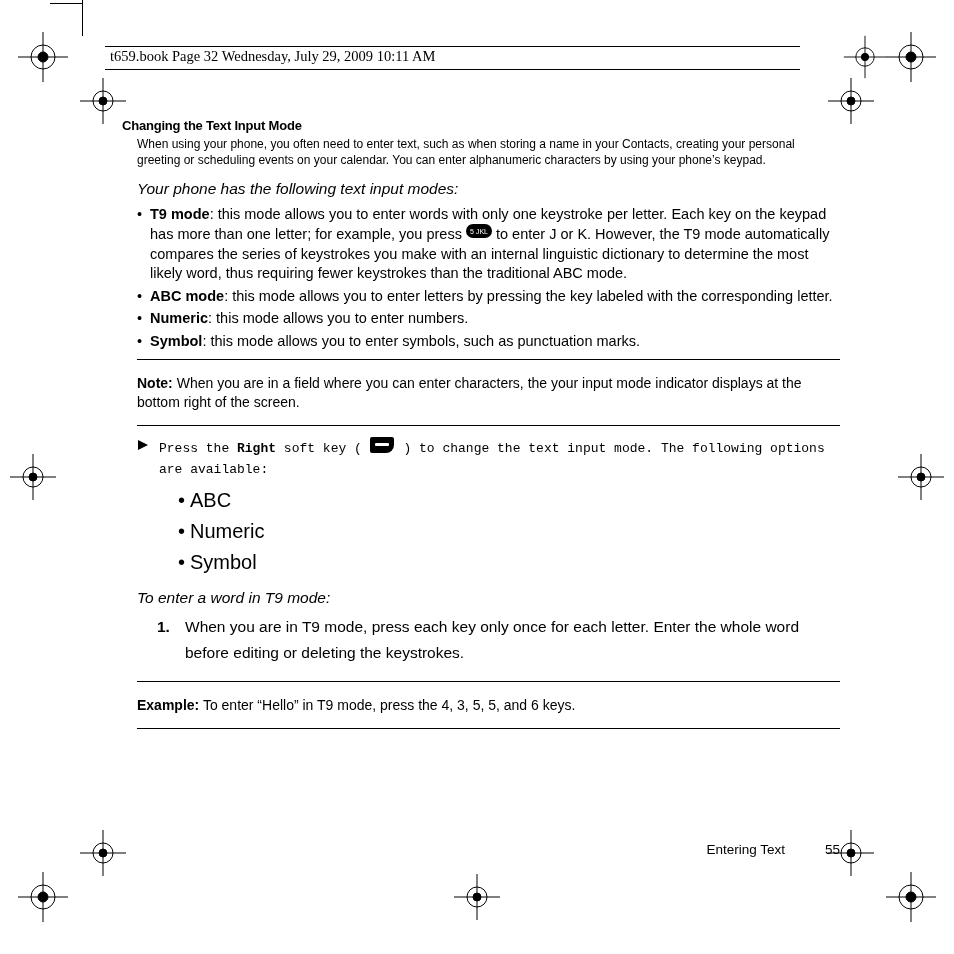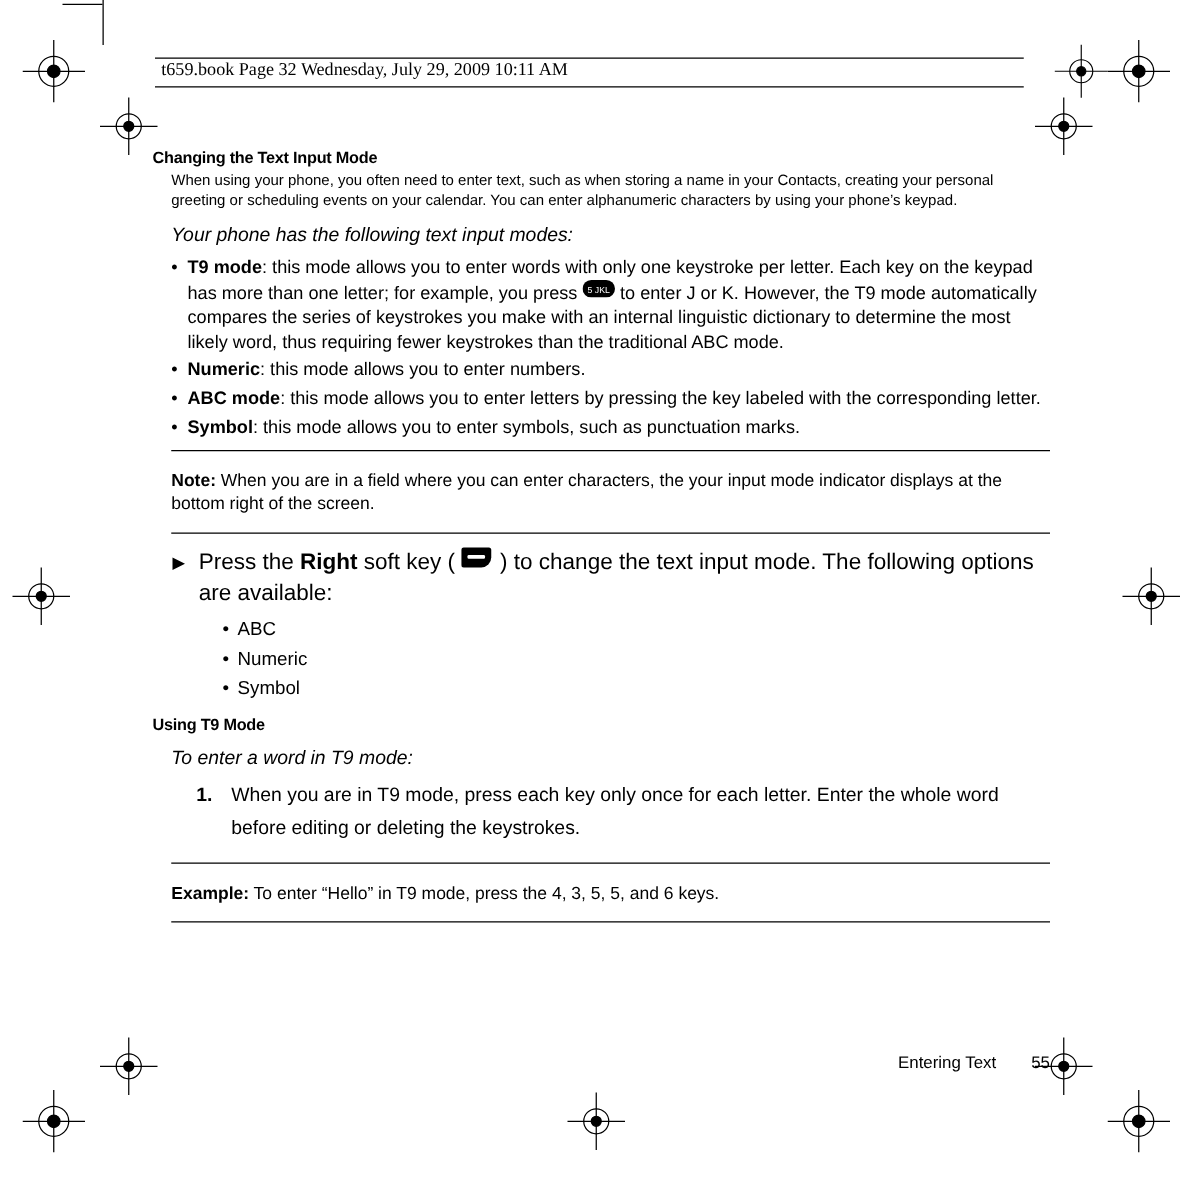--- a/index.html
+++ b/index.html
@@ -24,21 +24,21 @@
     width: 50px;
     height: 50px;
   }
   .regmark svg { width: 50px; height: 50px; display:block; }
   .cropline-v, .cropline-h { position:absolute; background:#000; }
 
   
   .header-bar {
     position: absolute;
     top: 46px;
-    left: 124px;
+    left: 105px;
     right: 36px;
     height: 24px;
   }
   .header-line {
     position: absolute;
     top: 0px;
     left: 0;
     width: 695px;
     height: 0;
     border-top: 1px solid #000;
@@ -112,45 +112,46 @@
     border-top: 1px solid #000;
     margin: 8px 0 6px 15px;
   }
   .note {
     margin-left: 15px;
     font-size: 14px;
     line-height: 1.3;
   }
   .arrow-line {
     margin: 10px 0 6px 15px;
-    font-size: 18px;
+    font-size: 13px;
     line-height: 1.3;
     position: relative;
     padding-left: 22px;
+    font-family: Liberation Mono, monospace;
   }
   .arrow-line .tri {
     position:absolute;
     left:0;
     top:3px;
   }
   .keycap {
     display:inline-block;
     vertical-align:middle;
     position:relative;
     top:-1px;
   }
   ul.sub {
     list-style: none;
     margin: 4px 0 10px 56px;
     padding: 0;
   }
   ul.sub > li {
     position: relative;
     padding-left: 12px;
-    font-size: 15px;
+    font-size: 20px;
     line-height: 1.55;
   }
   ul.sub > li::before {
     content: "•";
     position: absolute;
     left: 0; top: 0;
   }
   ol.steps {
     margin: 6px 0 0 35px;
     padding: 0;
@@ -167,21 +168,21 @@
     font-weight:700;
   }
   .footer {
     position: absolute;
     top: 842px;
     left: 122px;
     width: 718px;
     font-size: 13.5px;
     text-align: right;
   }
-  .footer .sec { margin-right: 28px; }
+  .footer .sec { margin-right: 40px; }
 </style>
 </head>
 <body>
 
 <div class="page">
 
   <div class="regmark" style="top:32px;left:18px;">
     <svg viewBox="0 0 50 50">
         <g stroke="#000" stroke-width="1" fill="none">
           <circle cx="25" cy="25" r="12"></circle>
@@ -319,24 +320,24 @@
     <p class="body2">Your phone has the following text input modes:</p>
 
     <ul class="bullets">
       <li>
         <span class="b">T9 mode</span><span>: this mode allows you to enter words with only one keystroke per letter. Each key on the keypad has more than one letter; for example, you press </span><span class="keycap"><svg width="26" height="14" viewBox="0 0 26 14">
               <rect x="0" y="0" width="26" height="14" rx="7" fill="#000"></rect>
               <text x="13" y="10" text-anchor="middle" font-size="7" fill="#fff" font-family="Arial">5 JKL</text>
             </svg></span><span> to enter J or K. However, the T9 mode automatically compares the series of keystrokes you make with an internal linguistic dictionary to determine the most likely word, thus requiring fewer keystrokes than the traditional ABC mode.</span>
       </li>
       <li>
+        <span class="b">ABC mode</span><span>: this mode allows you to enter letters by pressing the key labeled with the corresponding letter.</span>
+      </li>
+      <li>
         <span class="b">Numeric</span><span>: this mode allows you to enter numbers.</span>
-      </li>
-      <li>
-        <span class="b">ABC mode</span><span>: this mode allows you to enter letters by pressing the key labeled with the corresponding letter.</span>
       </li>
       <li>
         <span class="b">Symbol</span><span>: this mode allows you to enter symbols, such as punctuation marks.</span>
       </li>
     </ul>
 
     <hr class="rule">
     <p class="note"><span class="b">Note:</span><span> When you are in a field where you can enter characters, the your input mode indicator displays at the bottom right of the screen.</span></p>
     <hr class="rule">
 
@@ -351,21 +352,20 @@
             <rect x="5" y="8" width="14" height="3" rx="1" fill="#fff"></rect>
           </svg></span><span> ) to change the text input mode.  The following options are available:</span>
     </p>
 
     <ul class="sub">
       <li>ABC</li>
       <li>Numeric</li>
       <li>Symbol</li>
     </ul>
 
-    <h2 class="h2">Using T9 Mode</h2>
     <p class="body2">To enter a word in T9 mode:</p>
 
     <ol class="steps">
       <li>
         <span class="num">1.</span>
         <span>When you are in T9 mode, press each key only once for each letter. Enter the whole word before editing or deleting the keystrokes.</span>
       </li>
     </ol>
 
     <hr class="rule" style="margin-top:14px;">

